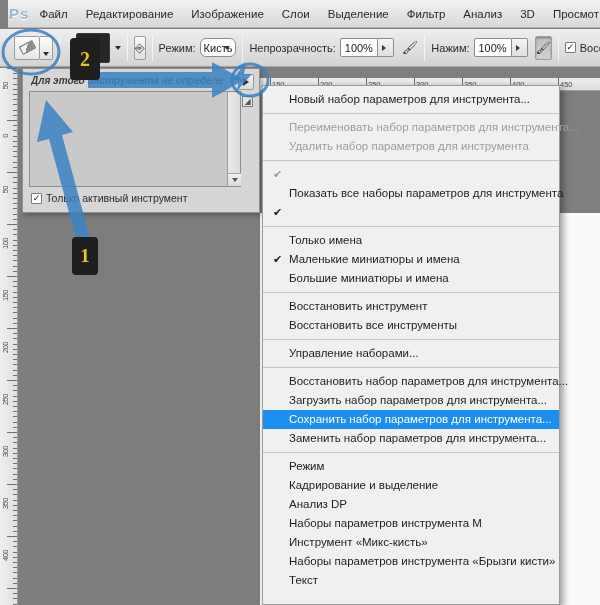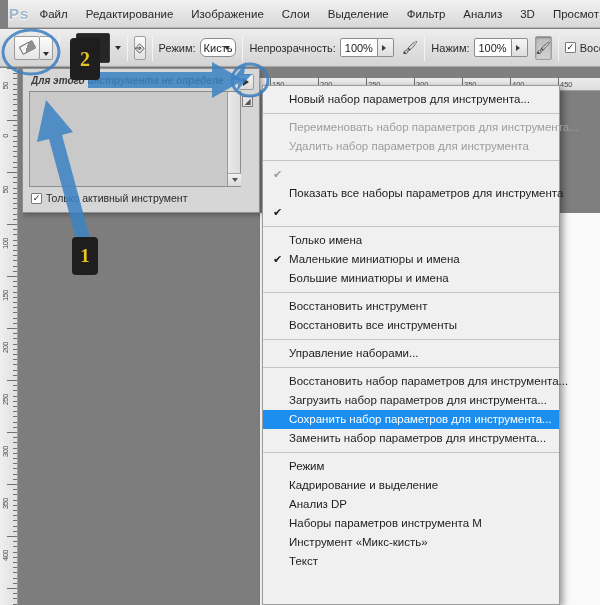--- a/index.html
+++ b/index.html
@@ -465,20 +465,21 @@
     <div class="mi"><span>Восстановить набор параметров для инструмента...</span></div>
     <div class="mi"><span>Загрузить набор параметров для инструмента...</span></div>
     <div class="mi selected"><span>Сохранить набор параметров для инструмента...</span></div>
     <div class="mi"><span>Заменить набор параметров для инструмента...</span></div>
     <div class="msep"></div>
     <div class="mi"><span>Режим</span></div>
     <div class="mi"><span>Кадрирование и выделение</span></div>
     <div class="mi"><span>Анализ DP</span></div>
     <div class="mi"><span>Наборы параметров инструмента M</span></div>
     <div class="mi"><span>Инструмент «Микс-кисть»</span></div>
+    <div class="mi"><span>Наборы параметров инструмента  «Брызги кисти»</span></div>
     <div class="mi"><span>Текст</span></div>
   </div>
 
 <svg id="annot" viewBox="0 0 600 605">
 
   <ellipse cx="31" cy="52" rx="28" ry="22" fill="none" stroke="#3c7fc0" stroke-width="3" opacity="0.85"></ellipse>
 
   <ellipse cx="250" cy="80" rx="18" ry="16" fill="none" stroke="#3c7fc0" stroke-width="3" opacity="0.85"></ellipse>
 
   <g opacity="0.86">

